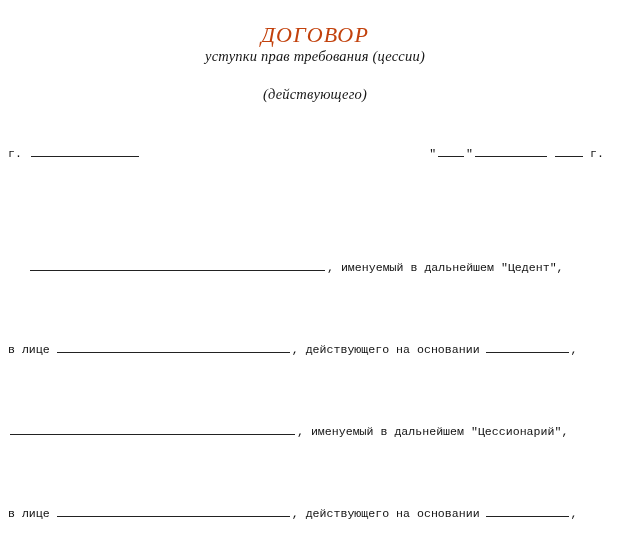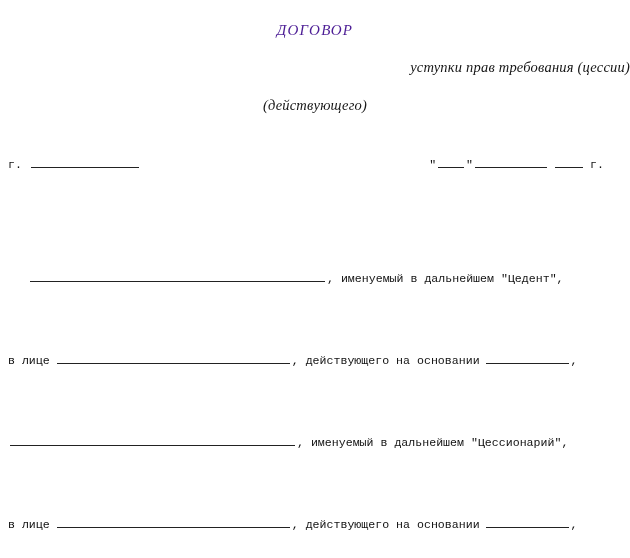--- a/index.html
+++ b/index.html
@@ -25,32 +25,30 @@
 
   
   .title-block {
     padding-top: 22px;
     text-align: center;
   }
   .doc-title {
     font-family: "Liberation Serif", serif;
     font-style: italic;
     font-weight: 400;
-    font-size: 15px;
+    font-size: 22px;
     letter-spacing: 1.2px;
-    color: #4c1d95;
+    color: #c2410c;
   }
   .doc-subtitle {
     font-family: "Liberation Serif", serif;
     font-style: italic;
     font-size: 14.5px;
-    margin-top: 20px;
     letter-spacing: 0.2px;
     color: #161616;
-    text-align: right;
   }
   .doc-subtitle2 {
     font-family: "Liberation Serif", serif;
     font-style: italic;
     font-size: 14.5px;
     margin-top: 21px;
     letter-spacing: 0.2px;
     color: #161616;
   }
 

